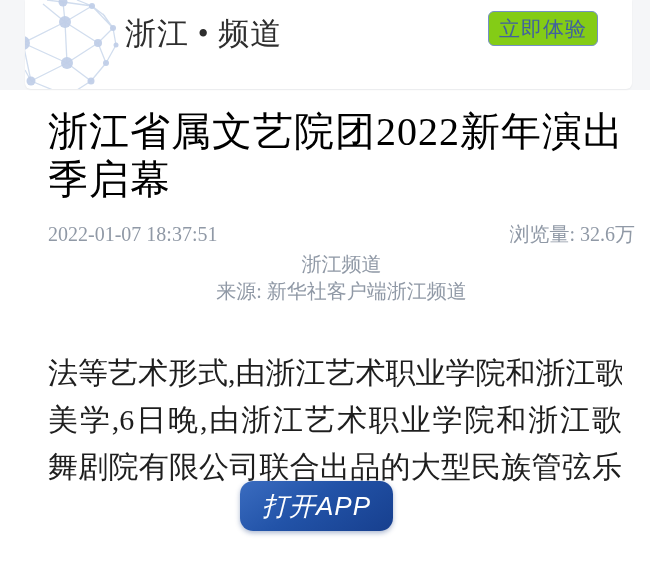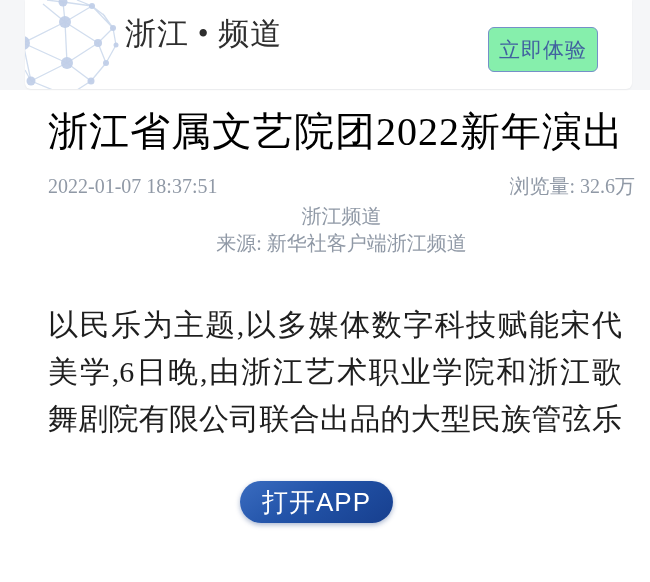--- a/index.html
+++ b/index.html
@@ -42,24 +42,24 @@
     left: 100px;
     top: 13px;
     font-size: 31px;
     color: #2e2e2e;
     letter-spacing: 1px;
     white-space: nowrap;
   }
   .cta-button {
     position: absolute;
     left: 463px;
-    top: 27px;
+    top: 11px;
     width: 110px;
-    height: 45px;
-    background: #86efac;
+    height: 35px;
+    background: #84cc16;
     border: 1px solid #7590c8;
     border-radius: 6px;
     display: flex;
     align-items: center;
     justify-content: center;
     font-size: 21px;
     color: #41619f;
     letter-spacing: 1px;
     cursor: pointer;
   }
@@ -111,34 +111,35 @@
     overflow: hidden;
   }
   .body-line.indent { padding-left: 60px; }
 
   
   .app-pill {
     position: absolute;
     left: 240px;
     top: 481px;
     width: 153px;
-    height: 42px;
-    border-radius: 21px;
+    height: 50px;
+    border-radius: 13px;
     background: linear-gradient(145deg, #3a6cc0 0%, #2253a8 45%, #173f8e 100%);
     box-shadow: 0 2px 5px rgba(18, 52, 120, 0.35);
     display: flex;
     align-items: center;
     justify-content: center;
     color: #ffffff;
     font-family: "Liberation Sans", "DejaVu Sans", sans-serif;
     font-size: 26px;
     font-weight: 500;
     letter-spacing: 1px;
     cursor: pointer;
     z-index: 10;
+    font-style: italic;
   }
 </style>
 </head>
 <body>
 
 <div class="page">
 
   <div class="header-strip">
     <div class="header-card">
       <svg class="logo-svg" width="96" height="90" viewBox="0 0 96 90">
@@ -166,20 +167,21 @@
       </svg>
       <div class="brand">浙江 • 频道</div>
       <div class="cta-button">立即体验</div>
     </div>
   </div>
 
   <div class="article">
 
     <div class="title-block">
       <div>浙江省属文艺院团2022新年演出</div>
+      <div>季启幕</div>
     </div>
 
     <div class="meta-block">
       <div class="meta-row">
         <span>2022-01-07 18:37:51</span>
         <span class="meta-right">
           <span>浏览量:</span>
           <span>32.6万</span>
         </span>
       </div>
@@ -187,21 +189,21 @@
         <span>浙江频道</span>
         <span class="meta-divider"></span>
         <span class="meta-right">
           <span>来源:</span>
           <span>新华社客户端浙江频道</span>
         </span>
       </div>
     </div>
 
     <div class="body-block">
-      <div class="body-line">以民乐为主题,以多媒体数字科技赋能宋代</div>
+      <div class="body-line">法等艺术形式,由浙江艺术职业学院和浙江歌</div>
       <div class="body-line">美学,6日晚,由浙江艺术职业学院和浙江歌</div>
       <div class="body-line">舞剧院有限公司联合出品的大型民族管弦乐</div>
     </div>
 
   </div>
 
   <div class="app-pill">打开APP</div>
 
 </div>
 

